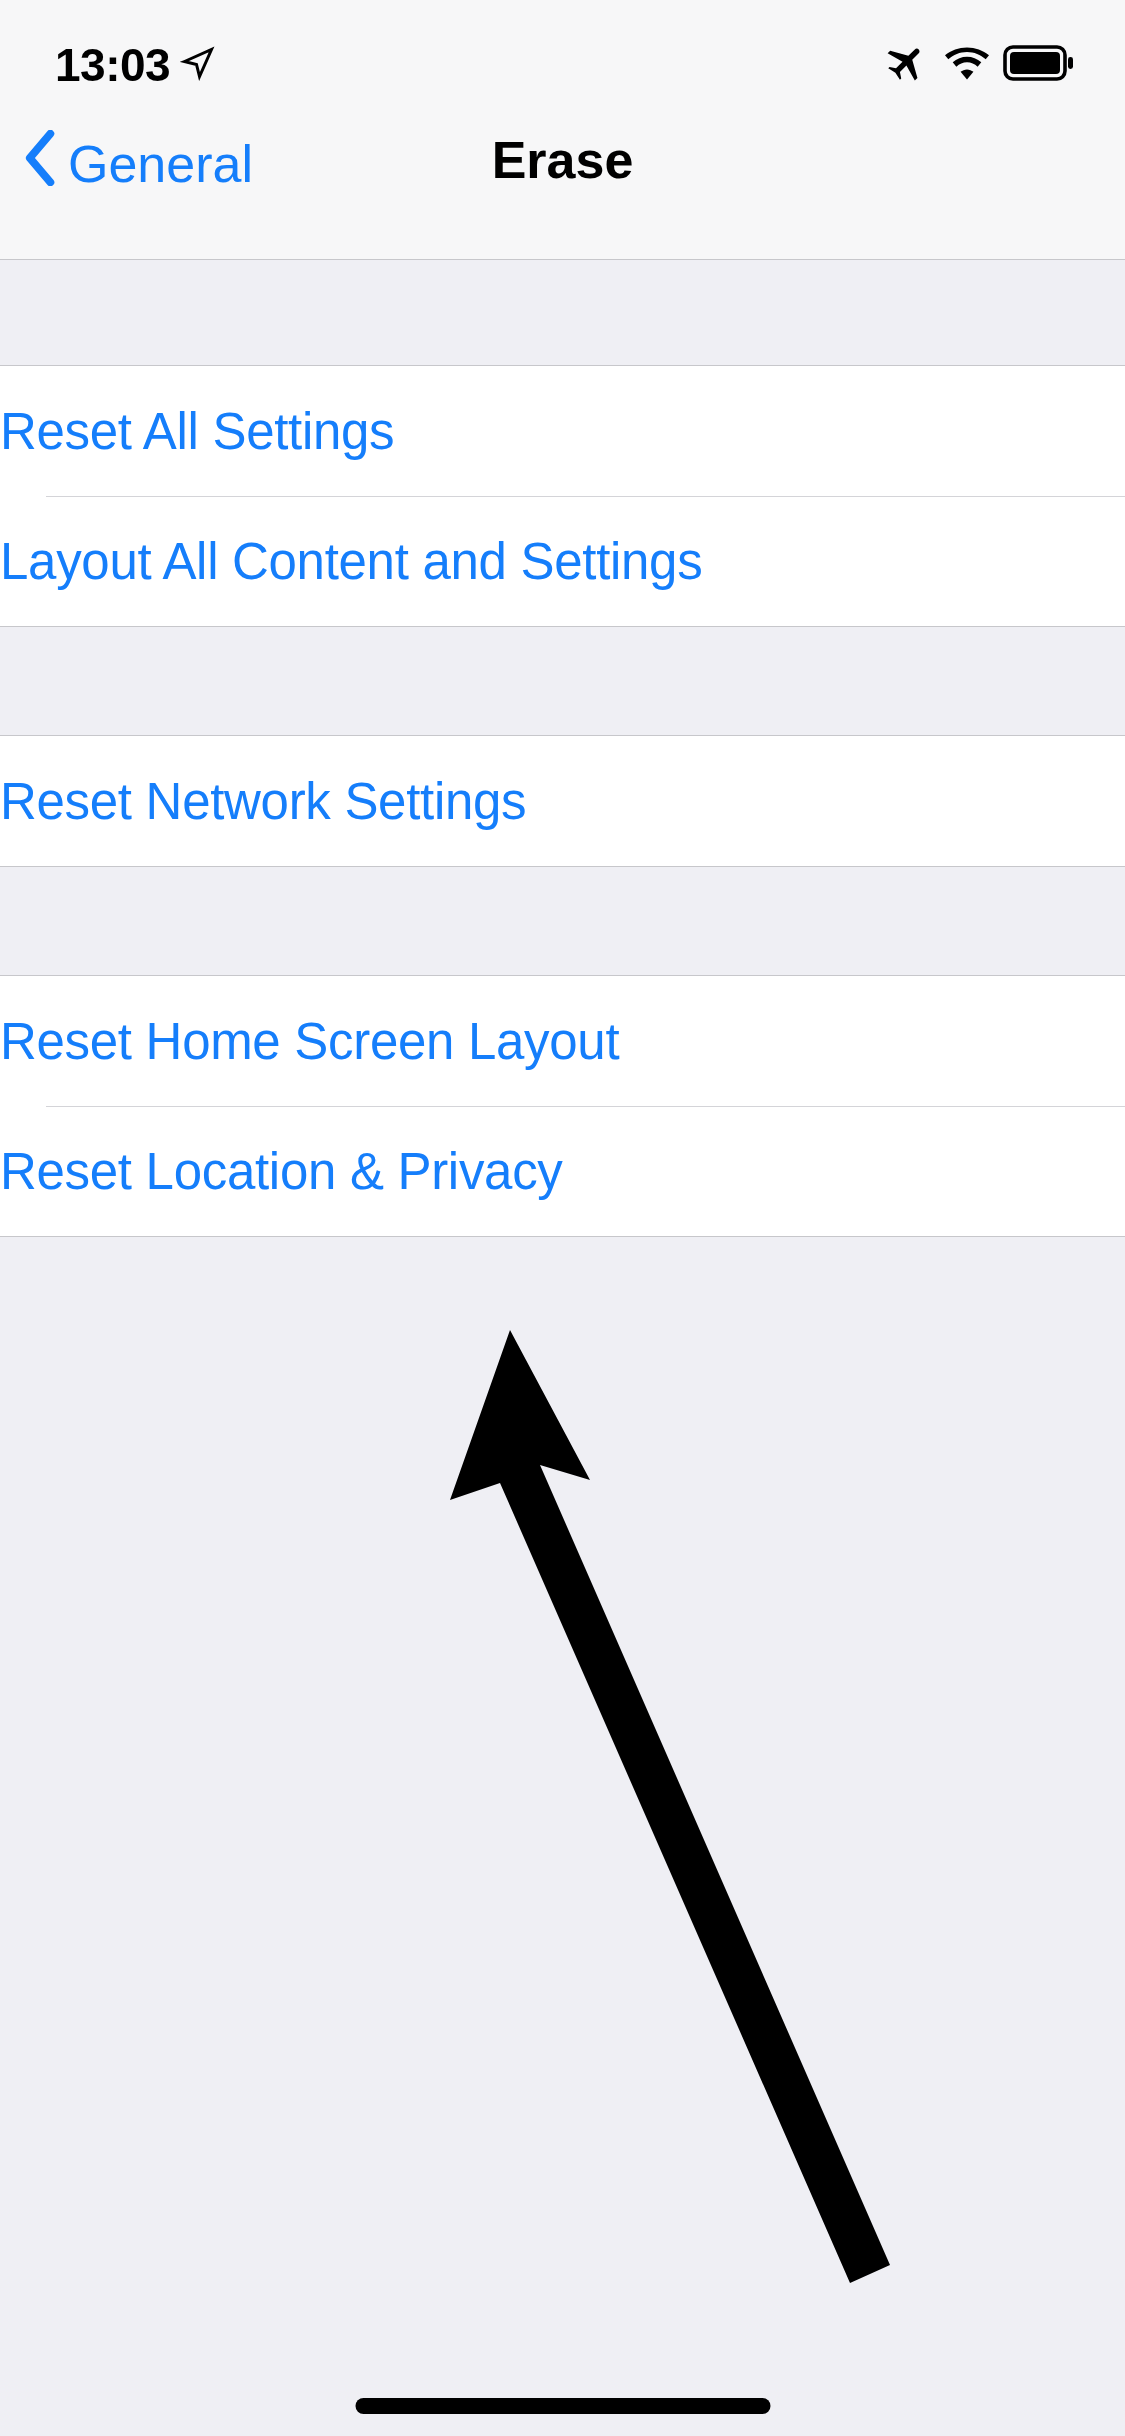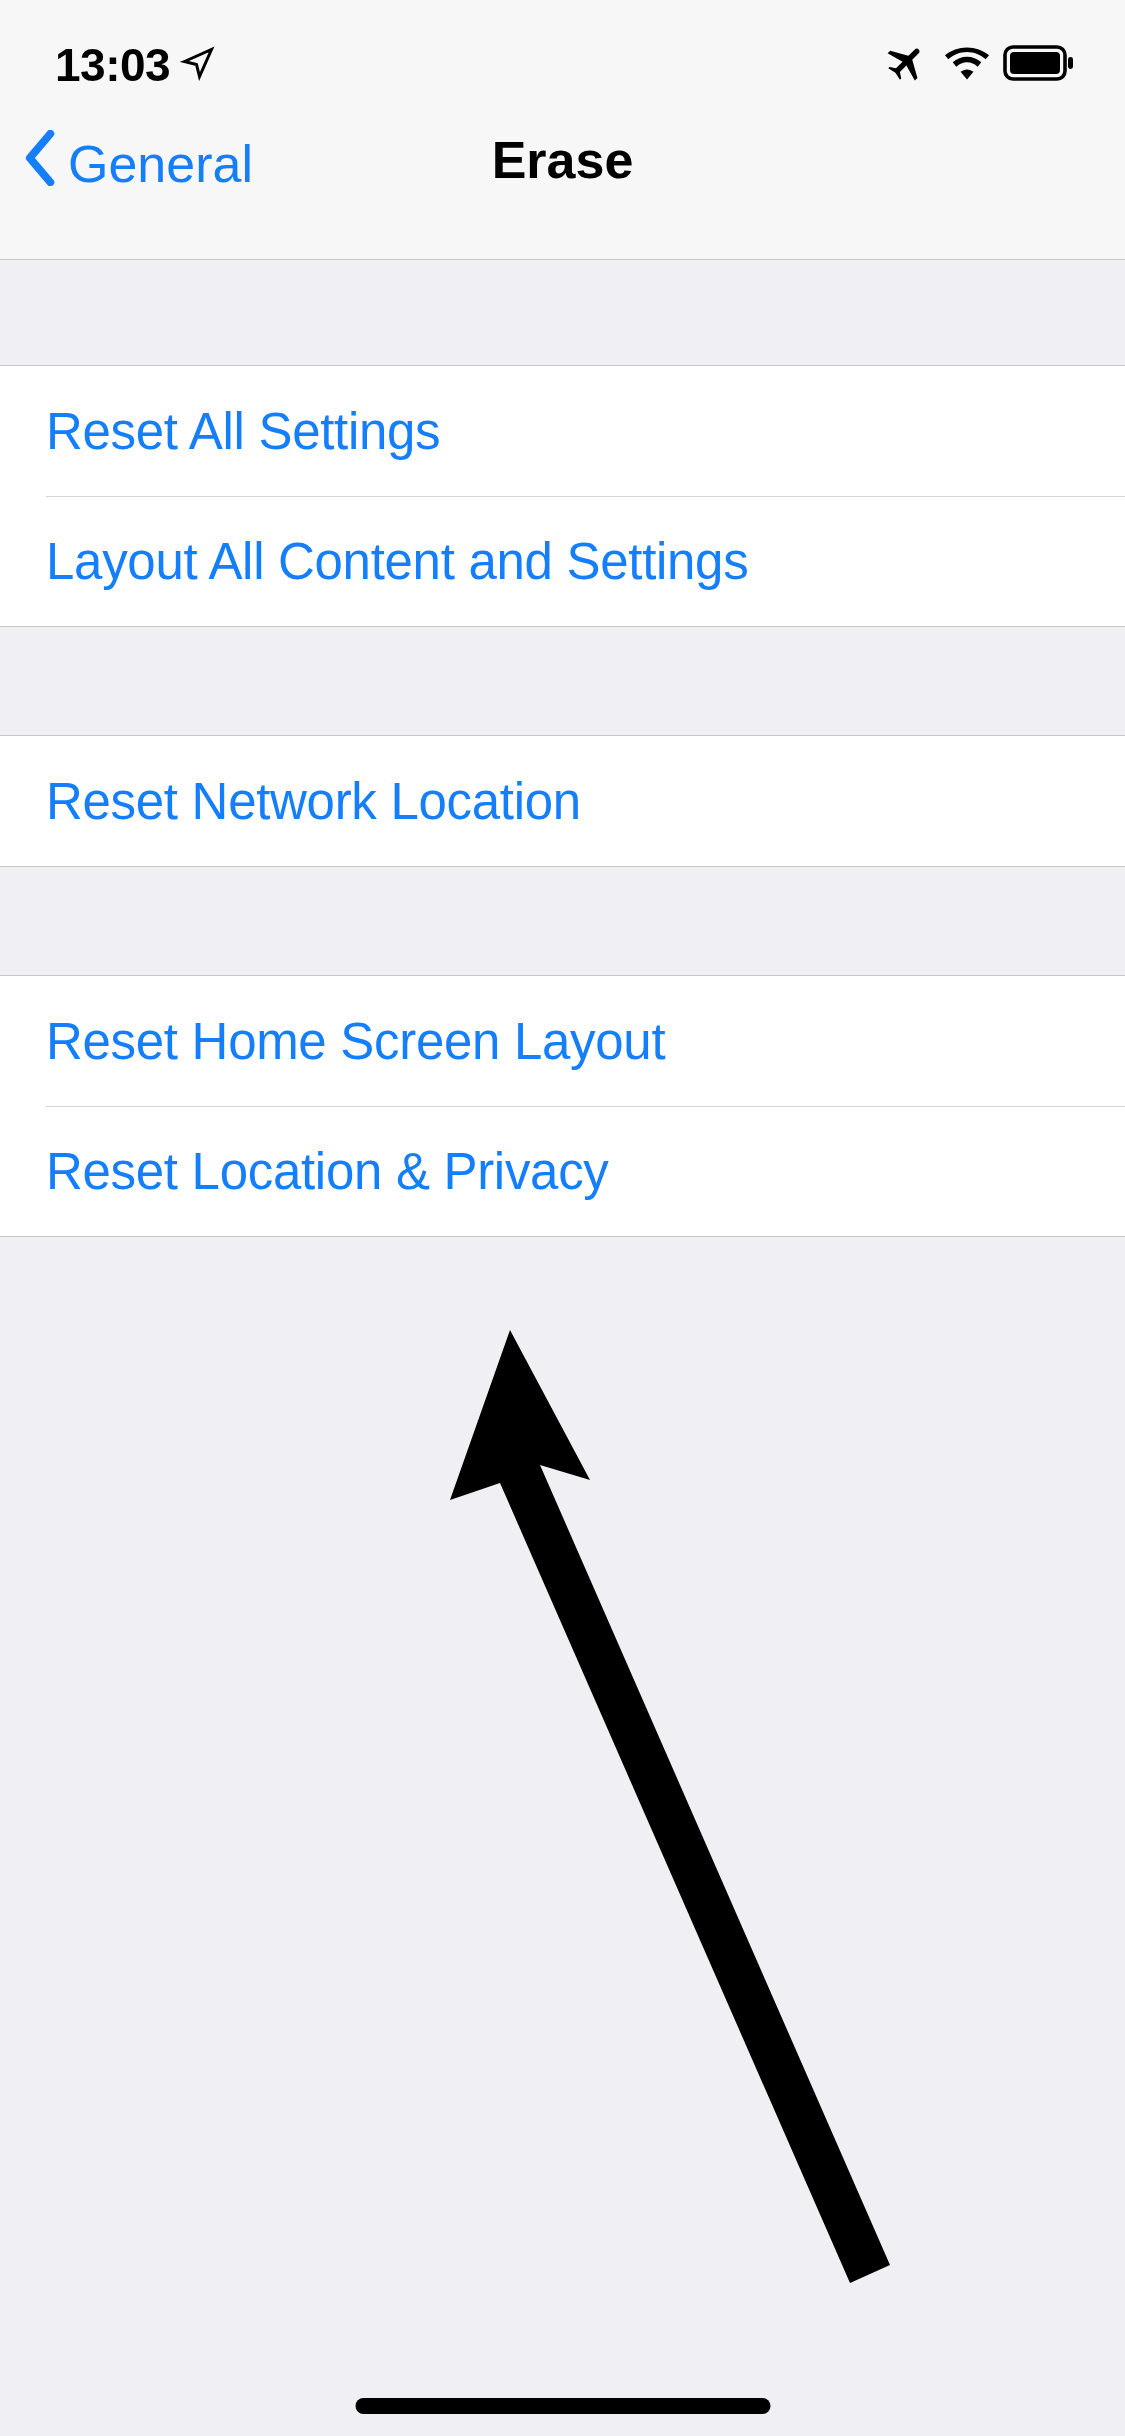--- a/index.html
+++ b/index.html
@@ -77,21 +77,20 @@
     .group-spacer.sm {
       height: 108px;
     }
     .cell-group {
       background: #fff;
       border-top: 1px solid #c7c7cb;
       border-bottom: 1px solid #c7c7cb;
     }
     .cell {
       height: 130px;
-      padding-left: 46px;
       display: flex;
       align-items: center;
       position: relative;
     }
     .cell + .cell::before {
       content: "";
       position: absolute;
       top: 0;
       left: 46px;
       right: 0;
@@ -174,21 +173,21 @@
     <span class="cell-label">Reset All Settings</span>
   </div>
   <div class="cell">
     <span class="cell-label">Layout All Content and Settings</span>
   </div>
 </div>
 
 <div class="group-spacer sm"></div>
 <div class="cell-group">
   <div class="cell">
-    <span class="cell-label">Reset Network Location</span>
+    <span class="cell-label">Reset Network Settings</span>
   </div>
 </div>
 
 <div class="group-spacer sm"></div>
 <div class="cell-group">
   <div class="cell">
     <span class="cell-label">Reset Home Screen Layout</span>
   </div>
   <div class="cell">
     <span class="cell-label">Reset Location &amp; Privacy</span>

